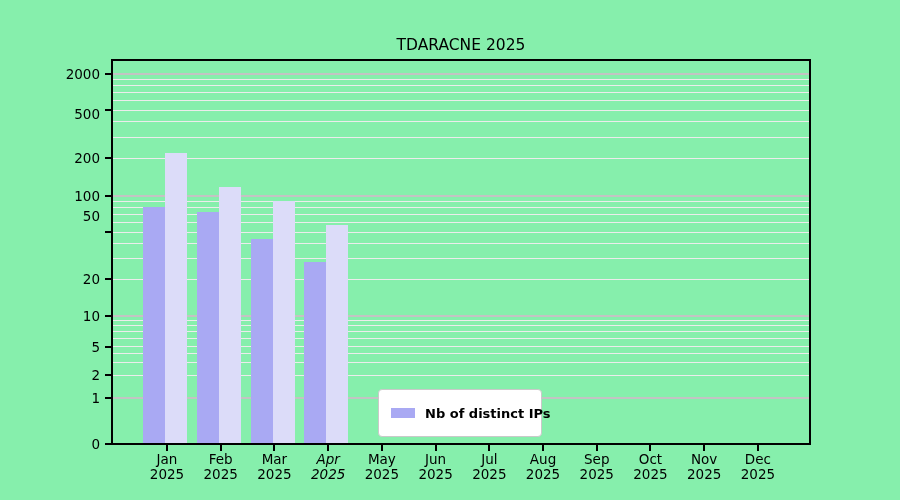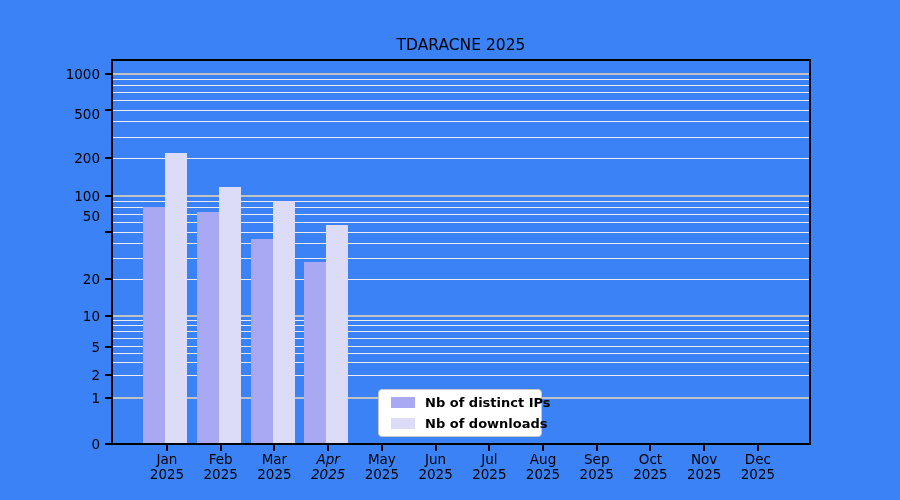--- a/index.html
+++ b/index.html
@@ -1,17 +1,17 @@
 <!DOCTYPE html>
 <html><head>
 <meta charset="utf-8">
 <style>
   html,body{margin:0;padding:0;background:#fff;}
   #fig{
-    position:relative;width:900px;height:500px;background:#3b82f6;
+    position:relative;width:900px;height:500px;background:#86efac;
     font-family:"DejaVu Sans","Liberation Sans",sans-serif;color:#000;
     overflow:hidden;
   }
   #chart-title{
     position:absolute;left:111px;top:36px;width:700px;
     text-align:center;font-size:15.5px;color:#000;
   }
   #plot-box{
     position:absolute;left:111px;top:59px;width:700px;height:386px;
     border:2px solid #000;box-sizing:border-box;
@@ -46,24 +46,20 @@
 </head>
 <body>
 
 <div id="fig">
   <div id="chart-title">TDARACNE 2025</div>
   <div id="plot-box"></div>
   <div id="legend">
     <div class="legend-row">
       <span class="legend-swatch" id="sw0" style="background: rgb(169, 169, 243);"></span>
       <span class="legend-label">Nb of distinct IPs</span>
-    </div>
-    <div class="legend-row">
-      <span class="legend-swatch" id="sw1" style="background: rgb(220, 220, 249);"></span>
-      <span class="legend-label">Nb of downloads</span>
     </div>
   </div>
 <div class="gridline minor" style="top: 374.5px;"></div>
     <div class="gridline minor" style="top: 361.889px;"></div>
     <div class="gridline minor" style="top: 352.941px;"></div>
     <div class="gridline minor" style="top: 346px;"></div>
     <div class="gridline minor" style="top: 337.899px;"></div>
     <div class="gridline minor" style="top: 331.049px;"></div>
     <div class="gridline minor" style="top: 325.115px;"></div>
     <div class="gridline minor" style="top: 319.882px;"></div>
@@ -101,21 +97,21 @@
     <div class="yticklabel" style="top: 271.3px;">20</div>
     <div class="ytick" style="top: 231.3px;"></div>
     <div class="yticklabel" style="top: 208px; text-align: right;">50</div>
     <div class="ytick" style="top: 194.7px;"></div>
     <div class="yticklabel" style="top: 187.7px;">100</div>
     <div class="ytick" style="top: 157.3px;"></div>
     <div class="yticklabel" style="top: 150.3px;">200</div>
     <div class="ytick" style="top: 109.3px;"></div>
     <div class="yticklabel" style="top: 106px;">500</div>
     <div class="ytick" style="top: 72.7px;"></div>
-    <div class="yticklabel" style="top: 65.7px;">1000</div>
+    <div class="yticklabel" style="top: 65.7px;">2000</div>
     <div class="xtick" style="left: 166px;"></div>
     <div class="xticklabel" style="left: 139px;">Jan<div>2025</div></div>
     <div class="xtick" style="left: 219.72px;"></div>
     <div class="xticklabel" style="left: 192.72px;">Feb<div>2025</div></div>
     <div class="xtick" style="left: 273.44px;"></div>
     <div class="xticklabel" style="left: 246.44px;">Mar<div>2025</div></div>
     <div class="xtick" style="left: 327.16px;"></div>
     <div class="xticklabel" style="left: 300.16px; font-style: italic;">Apr<div>2025</div></div>
     <div class="xtick" style="left: 380.88px;"></div>
     <div class="xticklabel" style="left: 353.88px;">May<div>2025</div></div>

